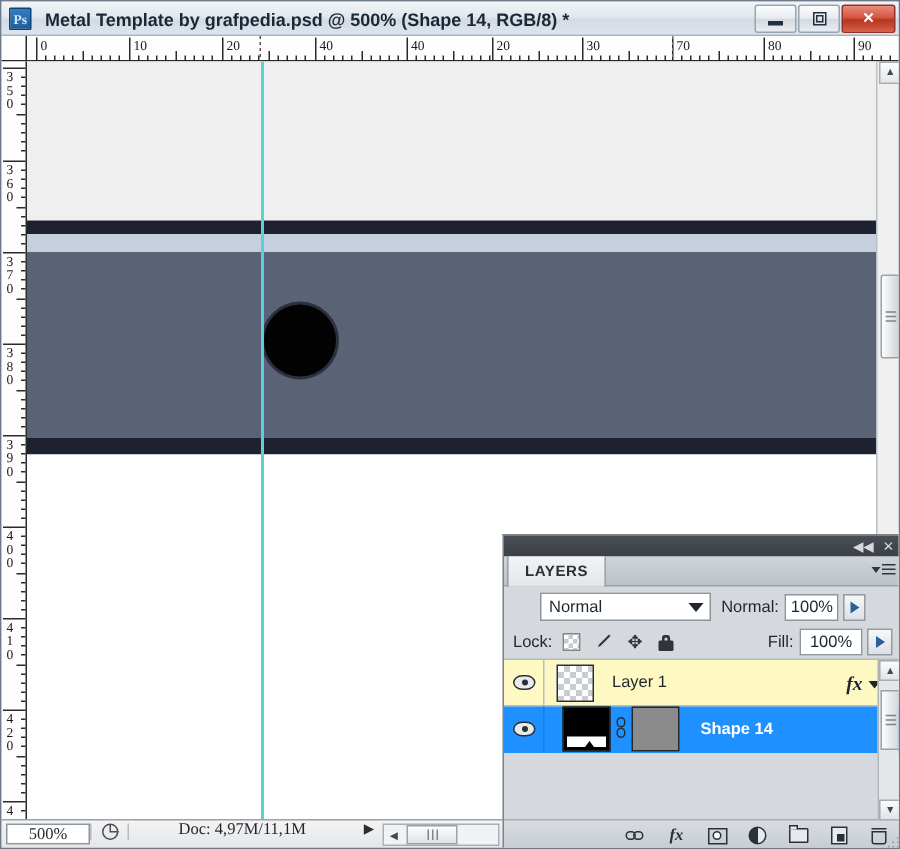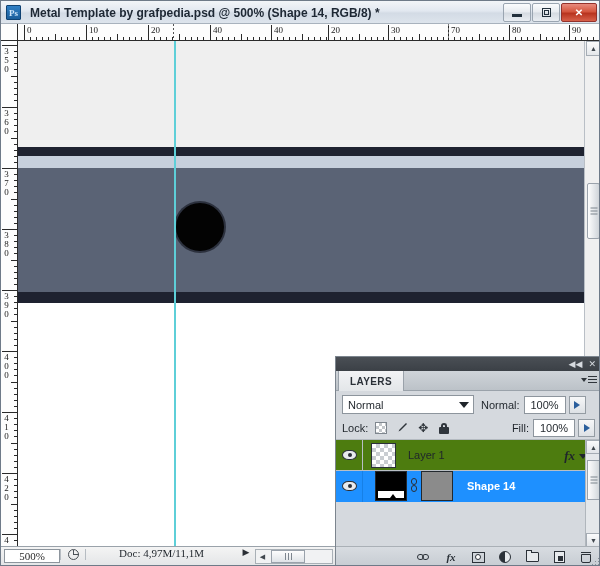--- a/index.html
+++ b/index.html
@@ -174,21 +174,21 @@
   }
   .panel-menu{
     position:absolute;right:4px;top:3px;display:flex;align-items:center;gap:1px;
   }
   .panel-menu .bars{display:inline-block;}
   .panel-menu .bars i{display:block;width:9px;height:1px;background:#2f353b;margin:2px 0;}
   .panel-menu .caret{width:0;height:0;border-left:3px solid transparent;border-right:3px solid transparent;border-top:4px solid #2f353b;}
 
   .blendrow{
     position:absolute;left:0;top:35px;width:265px;height:25px;
-    display:flex;align-items:center;padding:0 6px;box-sizing:border-box;
+    display:flex;align-items:center;padding:0 24px;box-sizing:border-box;
   }
   .combo{
     width:132px;height:19px;background:#ffffff;border:1px solid #8d959d;
     display:flex;align-items:center;justify-content:space-between;
     padding:0 4px 0 5px;box-sizing:border-box;font-size:11px;color:#1f252b;
   }
   .combo .caret{width:0;height:0;border-left:5px solid transparent;border-right:5px solid transparent;border-top:6px solid #1f252b;}
   .lbl{font-size:11px;color:#1f252b;margin-left:7px;}
   .numfield{
     width:42px;height:18px;background:#fff;border:1px solid #8d959d;box-sizing:border-box;
@@ -222,21 +222,21 @@
   .ic-lock-shackle{position:absolute;left:3px;top:1px;width:6px;height:6px;border:2px solid #2f353b;border-bottom:none;border-radius:4px 4px 0 0;box-sizing:border-box;}
 
   .layer-list{
     position:absolute;left:0;top:83px;width:265px;height:107px;
     background:#d5d9de;overflow:hidden;
   }
   .layer-row{
     position:relative;width:265px;height:31px;
     border-bottom:1px solid #b9bfc5;
     display:flex;align-items:center;box-sizing:border-box;
-    background:#4d7c0f;
+    background:#fef9c3;
   }
   .layer-row.selected{background:#1e90ff;border-bottom-color:#1e90ff;}
   .eye-cell{
     width:27px;height:31px;display:flex;align-items:center;justify-content:center;
     border-right:1px solid #b9bfc5;box-sizing:border-box;
   }
   .layer-row.selected .eye-cell{border-right-color:#1680e6;}
   .eye{
     width:15px;height:10px;border:1px solid #2a3038;border-radius:50% / 60%;
     position:relative;box-sizing:border-box;background:#e8ebee;

